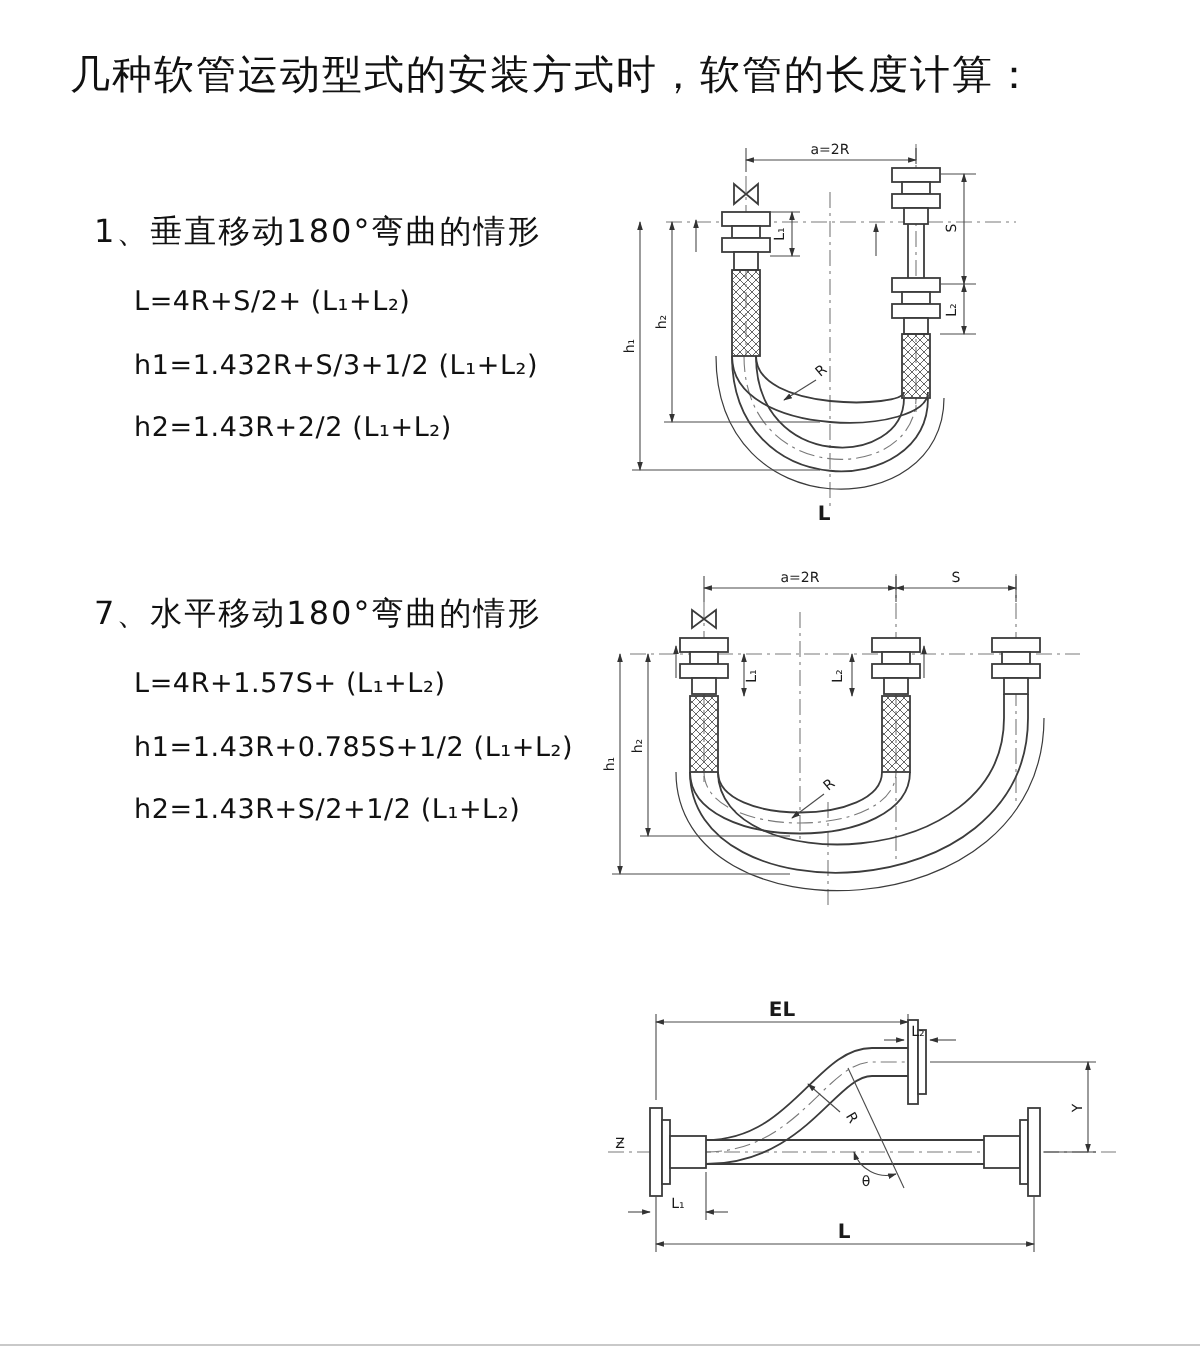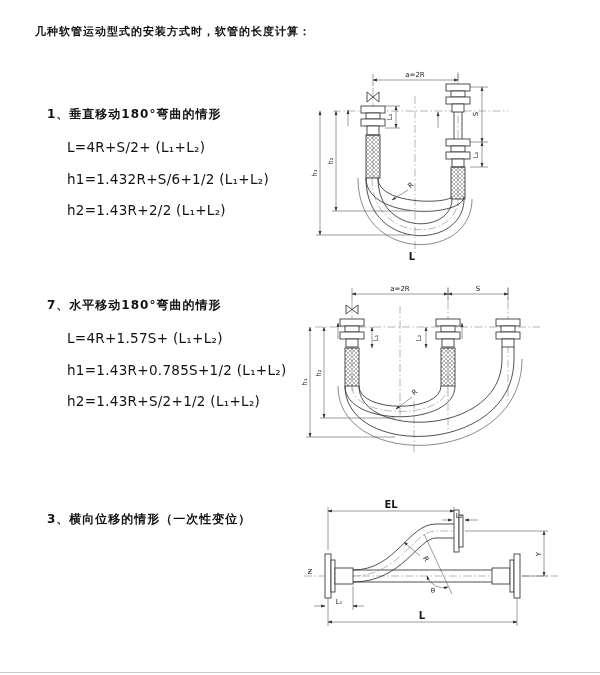--- a/index.html
+++ b/index.html
@@ -1,25 +1,25 @@
 <!DOCTYPE html>
 <html><head>
 <meta charset="utf-8">
 <style>
   html,body{margin:0;padding:0;}
   body{
     width:600px;height:675px;position:relative;background:#ffffff;overflow:hidden;
     font-family:"DejaVu Sans","Liberation Sans",sans-serif;color:#111;
   }
   .page-title{
-    position:absolute;left:35px;top:24px;font-size:11px;font-weight:bold;
+    position:absolute;left:35px;top:24px;font-size:20px;font-weight:normal;
     letter-spacing:1px;white-space:nowrap;
   }
   .section{position:absolute;left:47px;}
-  .section-heading{font-size:12px;font-weight:bold;letter-spacing:1px;white-space:nowrap;margin-bottom:9px;}
+  .section-heading{font-size:16px;font-weight:normal;letter-spacing:1px;white-space:nowrap;margin-bottom:9px;}
   .formulas{margin-left:20px;}
   .formula{font-size:13.5px;font-weight:normal;line-height:31.5px;white-space:nowrap;letter-spacing:.3px;}
   #section1{top:106px;}
   #section2{top:297px;}
   #section3{top:511px;}
   .diagram{position:absolute;}
   #diagram1{left:308px;top:66px;}
   #diagram2{left:300px;top:281px;}
   #diagram3{left:296px;top:498px;}
   .page-bottom-edge{position:absolute;left:0;right:0;bottom:2px;border-top:1px solid #c9c9c9;}
@@ -33,36 +33,35 @@
 </style>
 </head>
 <body>
 
 <div class="page-title">几种软管运动型式的安装方式时，软管的长度计算：</div>
 
 <div class="section" id="section1">
   <div class="section-heading">1、垂直移动180°弯曲的情形</div>
   <div class="formulas">
     <div class="formula">L=4R+S/2+ (L₁+L₂)</div>
-    <div class="formula">h1=1.432R+S/6+1/2 (L₁+L₂)</div>
+    <div class="formula">h1=1.432R+S/3+1/2 (L₁+L₂)</div>
     <div class="formula">h2=1.43R+2/2 (L₁+L₂)</div>
   </div>
 </div>
 
 <div class="section" id="section2">
   <div class="section-heading">7、水平移动180°弯曲的情形</div>
   <div class="formulas">
     <div class="formula">L=4R+1.57S+ (L₁+L₂)</div>
     <div class="formula">h1=1.43R+0.785S+1/2 (L₁+L₂)</div>
     <div class="formula">h2=1.43R+S/2+1/2 (L₁+L₂)</div>
   </div>
 </div>
 
 <div class="section" id="section3">
-  <div class="section-heading">3、横向位移的情形（一次性变位）</div>
 </div>
 
 <svg class="diagram" id="diagram1" width="285" height="200" viewBox="0 0 285 200">
   <defs>
     <marker id="arrA" viewBox="0 0 10 10" refX="9" refY="5" markerWidth="8" markerHeight="8" orient="auto-start-reverse">
       <path d="M0,1.8 L10,5 L0,8.2 z" fill="#333"></path>
     </marker>
     <pattern id="hatchA" width="4" height="4" patternUnits="userSpaceOnUse">
       <path d="M0,4 L4,0 M0,0 L4,4" stroke="#666" stroke-width="0.5"></path>
     </pattern>

